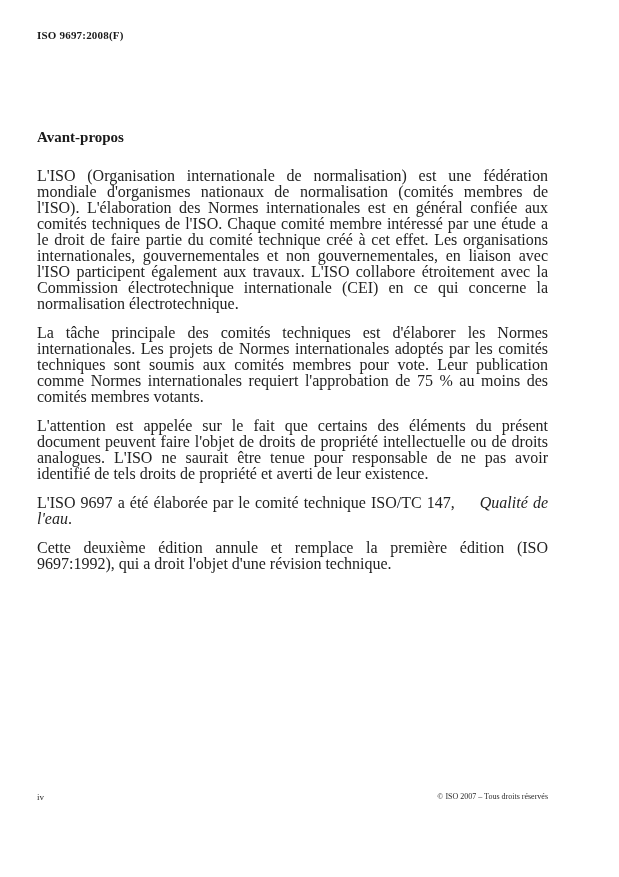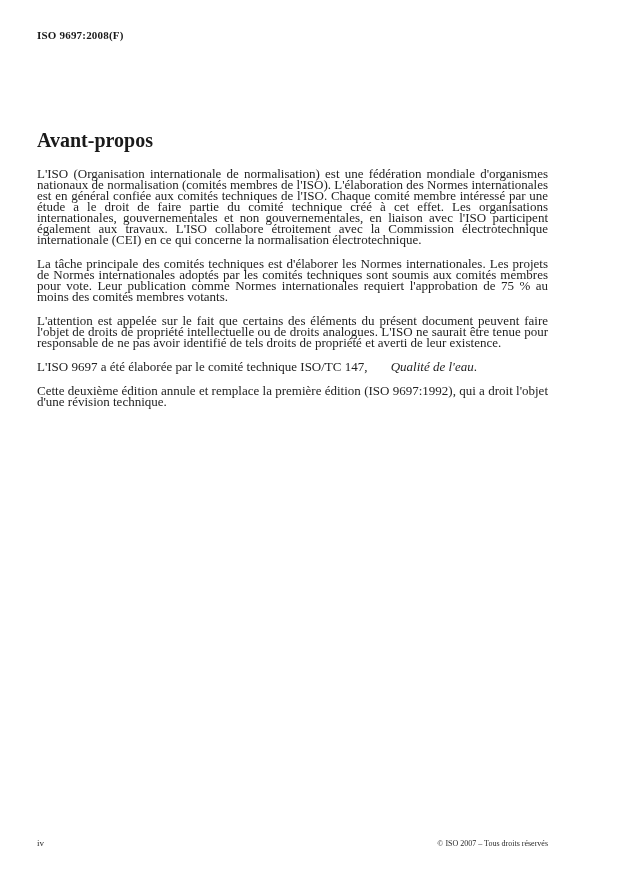--- a/index.html
+++ b/index.html
@@ -23,49 +23,49 @@
     top: 29px;
     font-size: 11px;
     font-weight: 700;
     letter-spacing: 0.2px;
     color: #1a1a1a;
   }
   .doc-title {
     position: absolute;
     left: 37px;
     top: 129px;
-    font-size: 20px;
+    font-size: 15px;
     font-weight: 700;
     color: #1a1a1a;
   }
   .content {
     position: absolute;
     left: 37px;
     top: 168px;
     width: 511px;
-    font-size: 13px;
-    line-height: 11px;
+    font-size: 16px;
+    line-height: 16px;
     text-align: justify;
     color: #222222;
   }
   .content p {
     margin: 0 0 13px 0;
   }
   .italic {
     font-style: italic;
     margin-left: 20px;
   }
   .footer {
     position: absolute;
     left: 37px;
-    top: 838px;
+    top: 792px;
     width: 511px;
     display: flex;
     justify-content: space-between;
-    align-items: center;
+    align-items: flex-start;
     font-size: 8px;
     color: #2a2a2a;
   }
   .footer .page-num {
     font-size: 9px;
   }
 </style>
 </head>
 <body>
 

